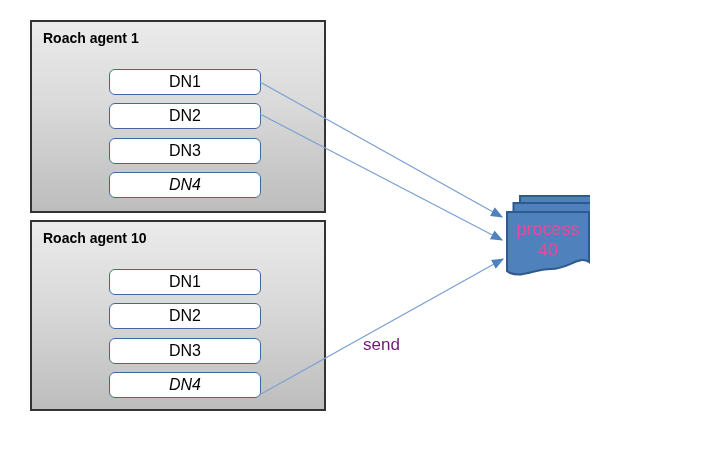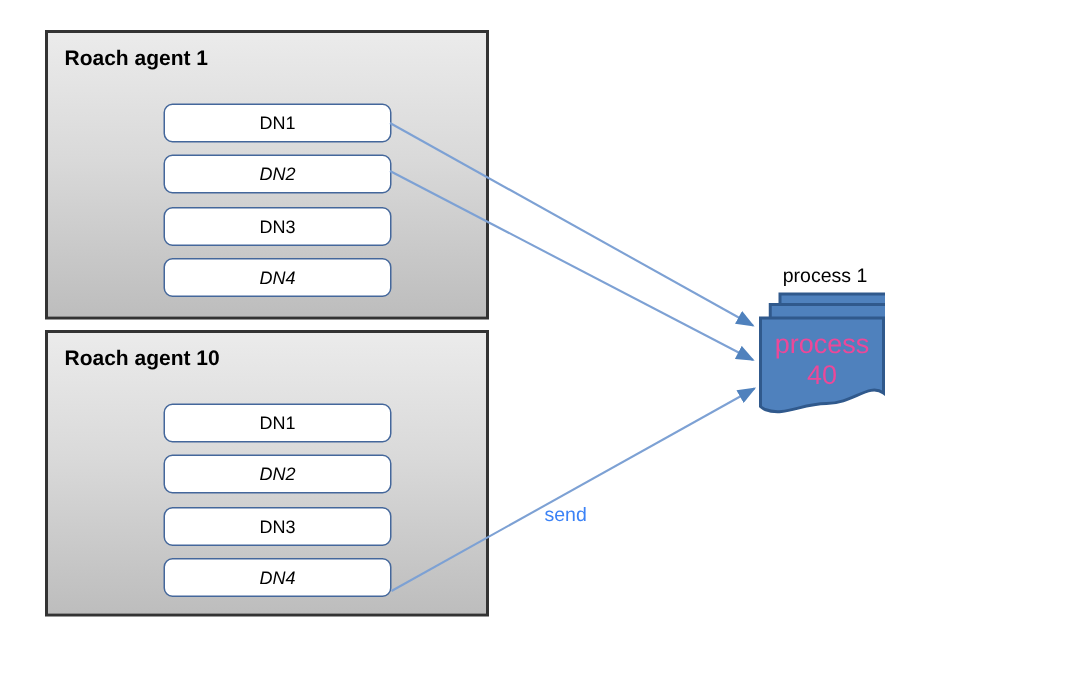--- a/index.html
+++ b/index.html
@@ -18,38 +18,38 @@
     font-size:14px;font-weight:bold;color:#000;white-space:nowrap;
   }
   .agent-1{left:30px;top:20px;width:296px;height:193px;}
   .agent-10{left:30px;top:220px;width:296px;height:191px;}
   .client{left:416px;top:134px;width:298px;height:199px;}
   .dn-node{
     position:absolute;left:77px;width:152px;height:26px;
     background:#ffffff;border:1.5px solid #44679b;border-radius:6px;
     box-sizing:border-box;
     display:flex;align-items:center;justify-content:center;
-    font-size:12px;color:#000;
+    font-size:16px;color:#000;
   }
-  .dn-1{top:47px;} .dn-2{top:81px;font-style:italic;} .dn-3{top:116px;} .dn-4{top:150px;font-style:italic;}
+  .dn-1{top:47px;} .dn-2{top:81px;} .dn-3{top:116px;} .dn-4{top:150px;font-style:italic;}
   .stack-svg{position:absolute;left:505px;top:193px;width:112px;height:94px;}
   .doc{fill:#4f81bd;stroke:#30598c;stroke-width:2px;}
   .process-top-label{
     position:absolute;left:505px;top:176px;width:90px;text-align:center;
     font-size:13px;color:#000;
   }
   .process-front-label{
     position:absolute;left:507px;top:219px;width:82px;text-align:center;
     font-size:18px;color:#ec4899;
   }
   .arrows-svg{position:absolute;left:0;top:0;width:727px;height:449px;pointer-events:none;z-index:5;}
   .edge-line{stroke:#7da1d4;stroke-width:1.4px;fill:none;}
   .send-label{
     position:absolute;left:363px;top:335px;width:40px;
-    font-size:13px;color:#3b82f6;
+    font-size:17px;color:#701a75;
   }
 </style>
 </head>
 <body>
 
 <div class="canvas">
 
   <div class="group-box agent-1">
     <div class="group-title">Roach agent 1</div>
     <div class="dn-node dn-1">DN1</div>
@@ -65,21 +65,20 @@
     <div class="dn-node dn-3">DN3</div>
     <div class="dn-node dn-4">DN4</div>
   </div>
 
 
   <svg class="stack-svg" viewBox="0 0 112 94">
     <path class="doc" transform="translate(15,3)" d="M0 0 H82 V50 C72 43 62 57 44 57 C27 57 16 66 3 61 C2 60.5 1 60 0 59 Z"></path>
     <path class="doc" transform="translate(8.5,10)" d="M0 0 H82 V50 C72 43 62 57 44 57 C27 57 16 66 3 61 C2 60.5 1 60 0 59 Z"></path>
     <path class="doc" transform="translate(2,19)" d="M0 0 H82 V50 C72 43 62 57 44 57 C27 57 16 66 3 61 C2 60.5 1 60 0 59 Z"></path>
   </svg>
-  <div class="process-top-label">process 1</div>
   <div class="process-front-label">process 40</div>
 
   <svg class="arrows-svg" viewBox="0 0 727 449">
     <defs>
       <marker id="arrowhead" viewBox="0 0 10 8" refX="9" refY="4" markerWidth="9" markerHeight="7" orient="auto">
         <path d="M0 0 L10 4 L0 8 Z" fill="#4f81bd"></path>
       </marker>
     </defs>
     <line class="edge-line" x1="260" y1="82" x2="502" y2="217" marker-end="url(#arrowhead)"></line>
     <line class="edge-line" x1="260" y1="114" x2="502" y2="240" marker-end="url(#arrowhead)"></line>

